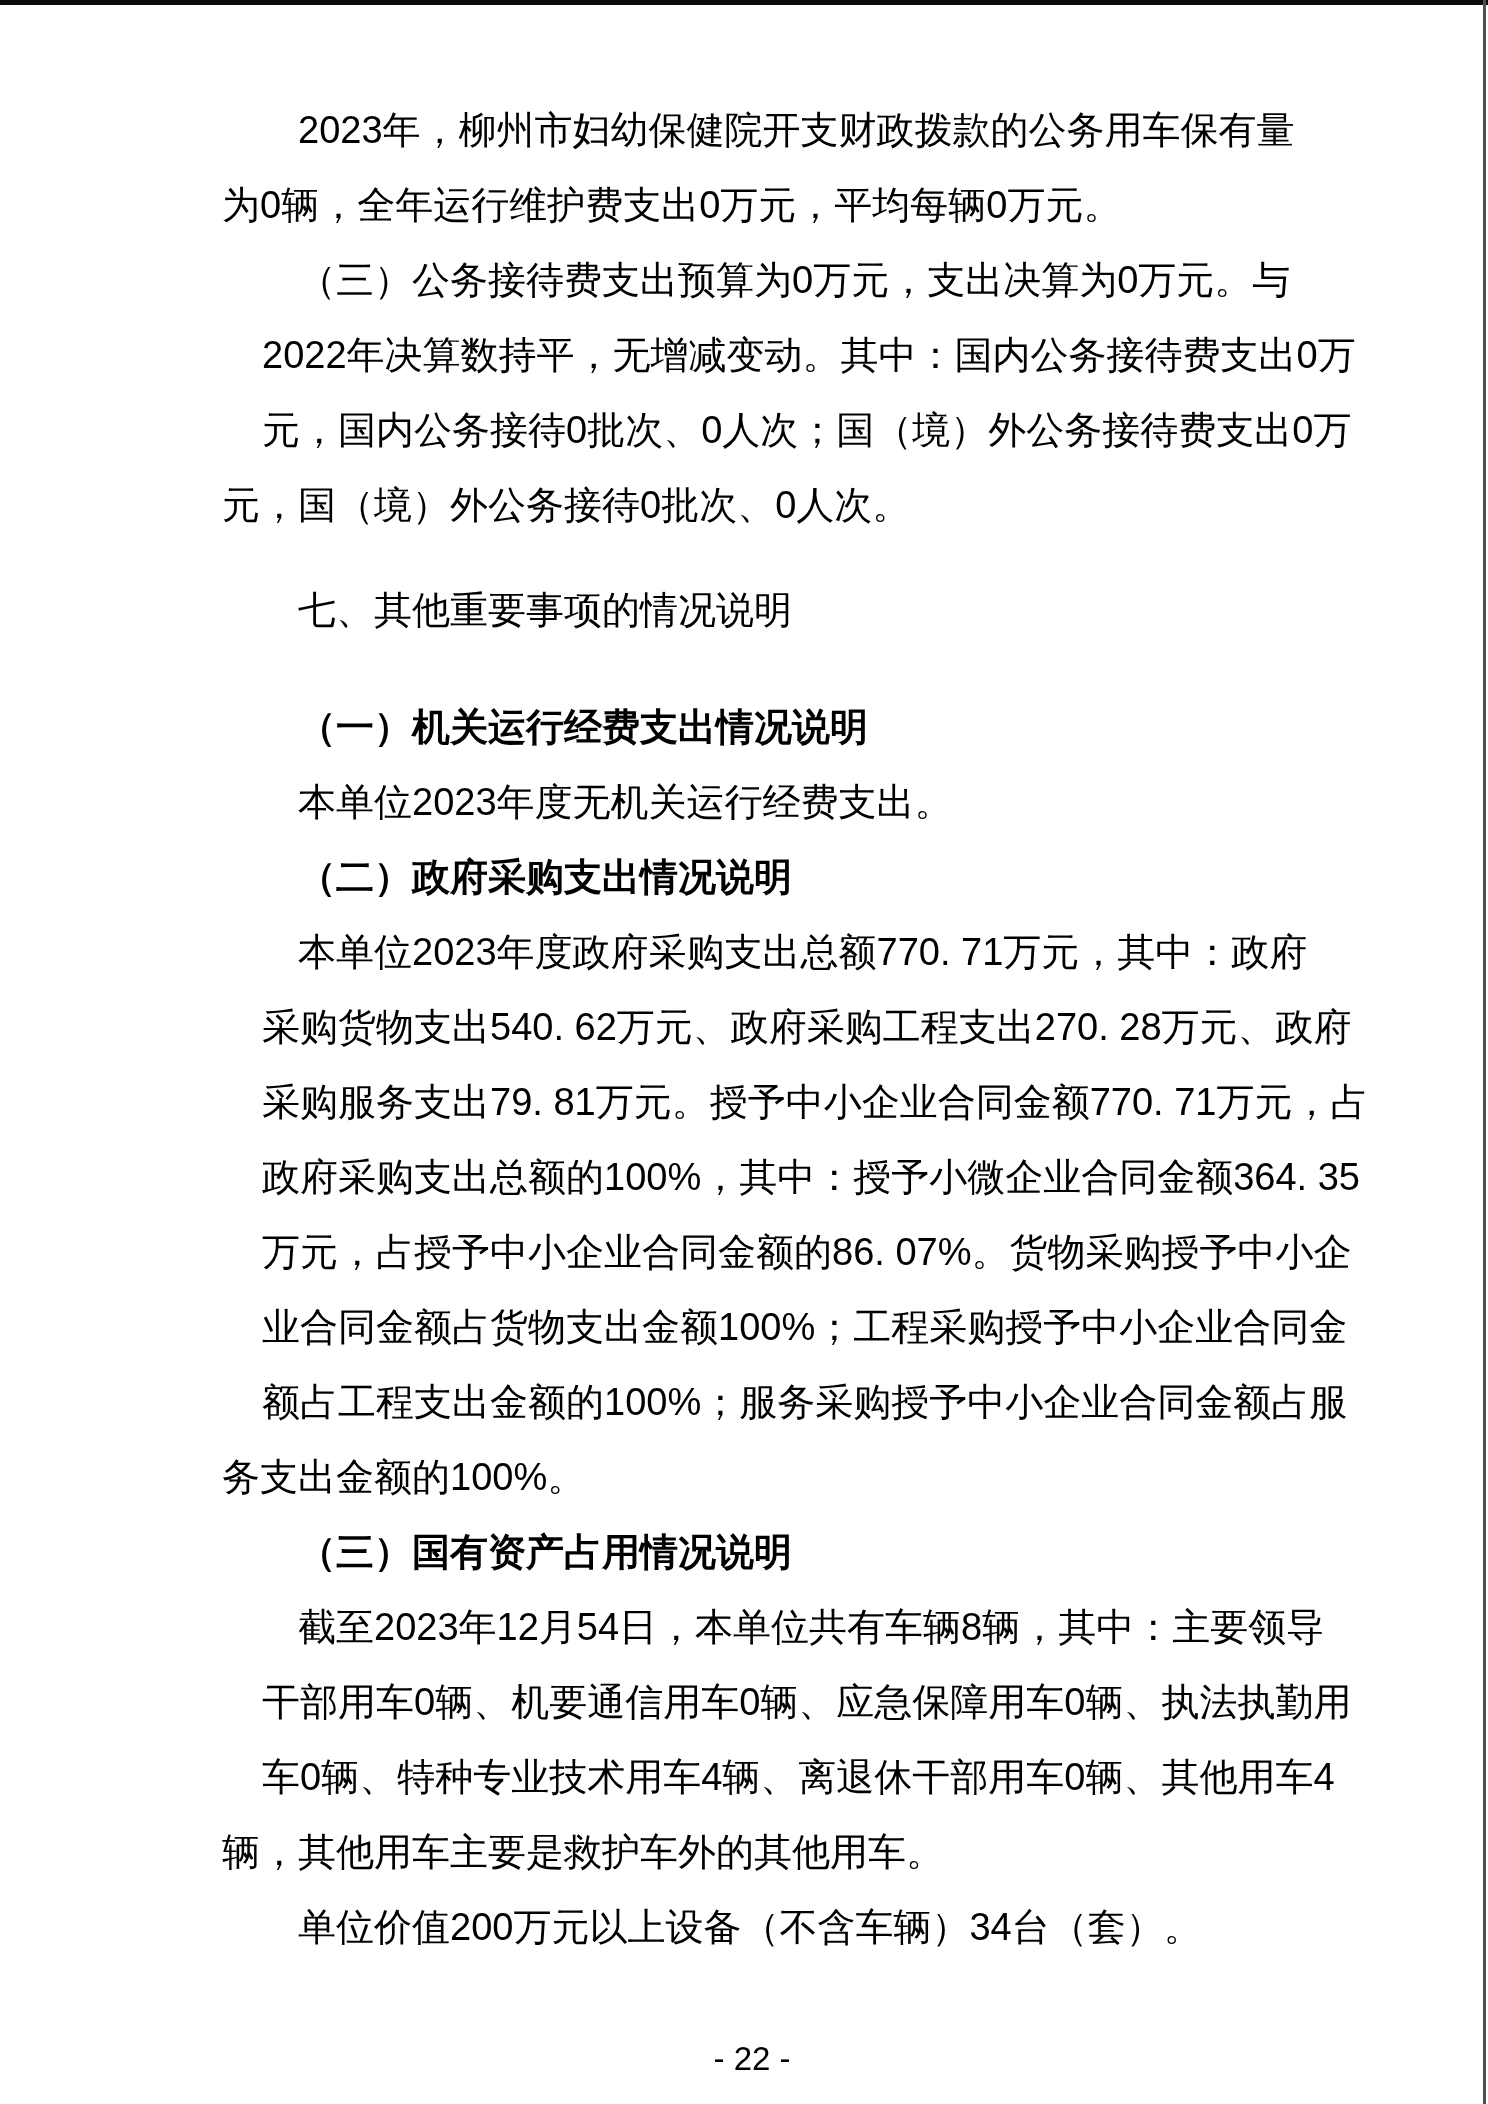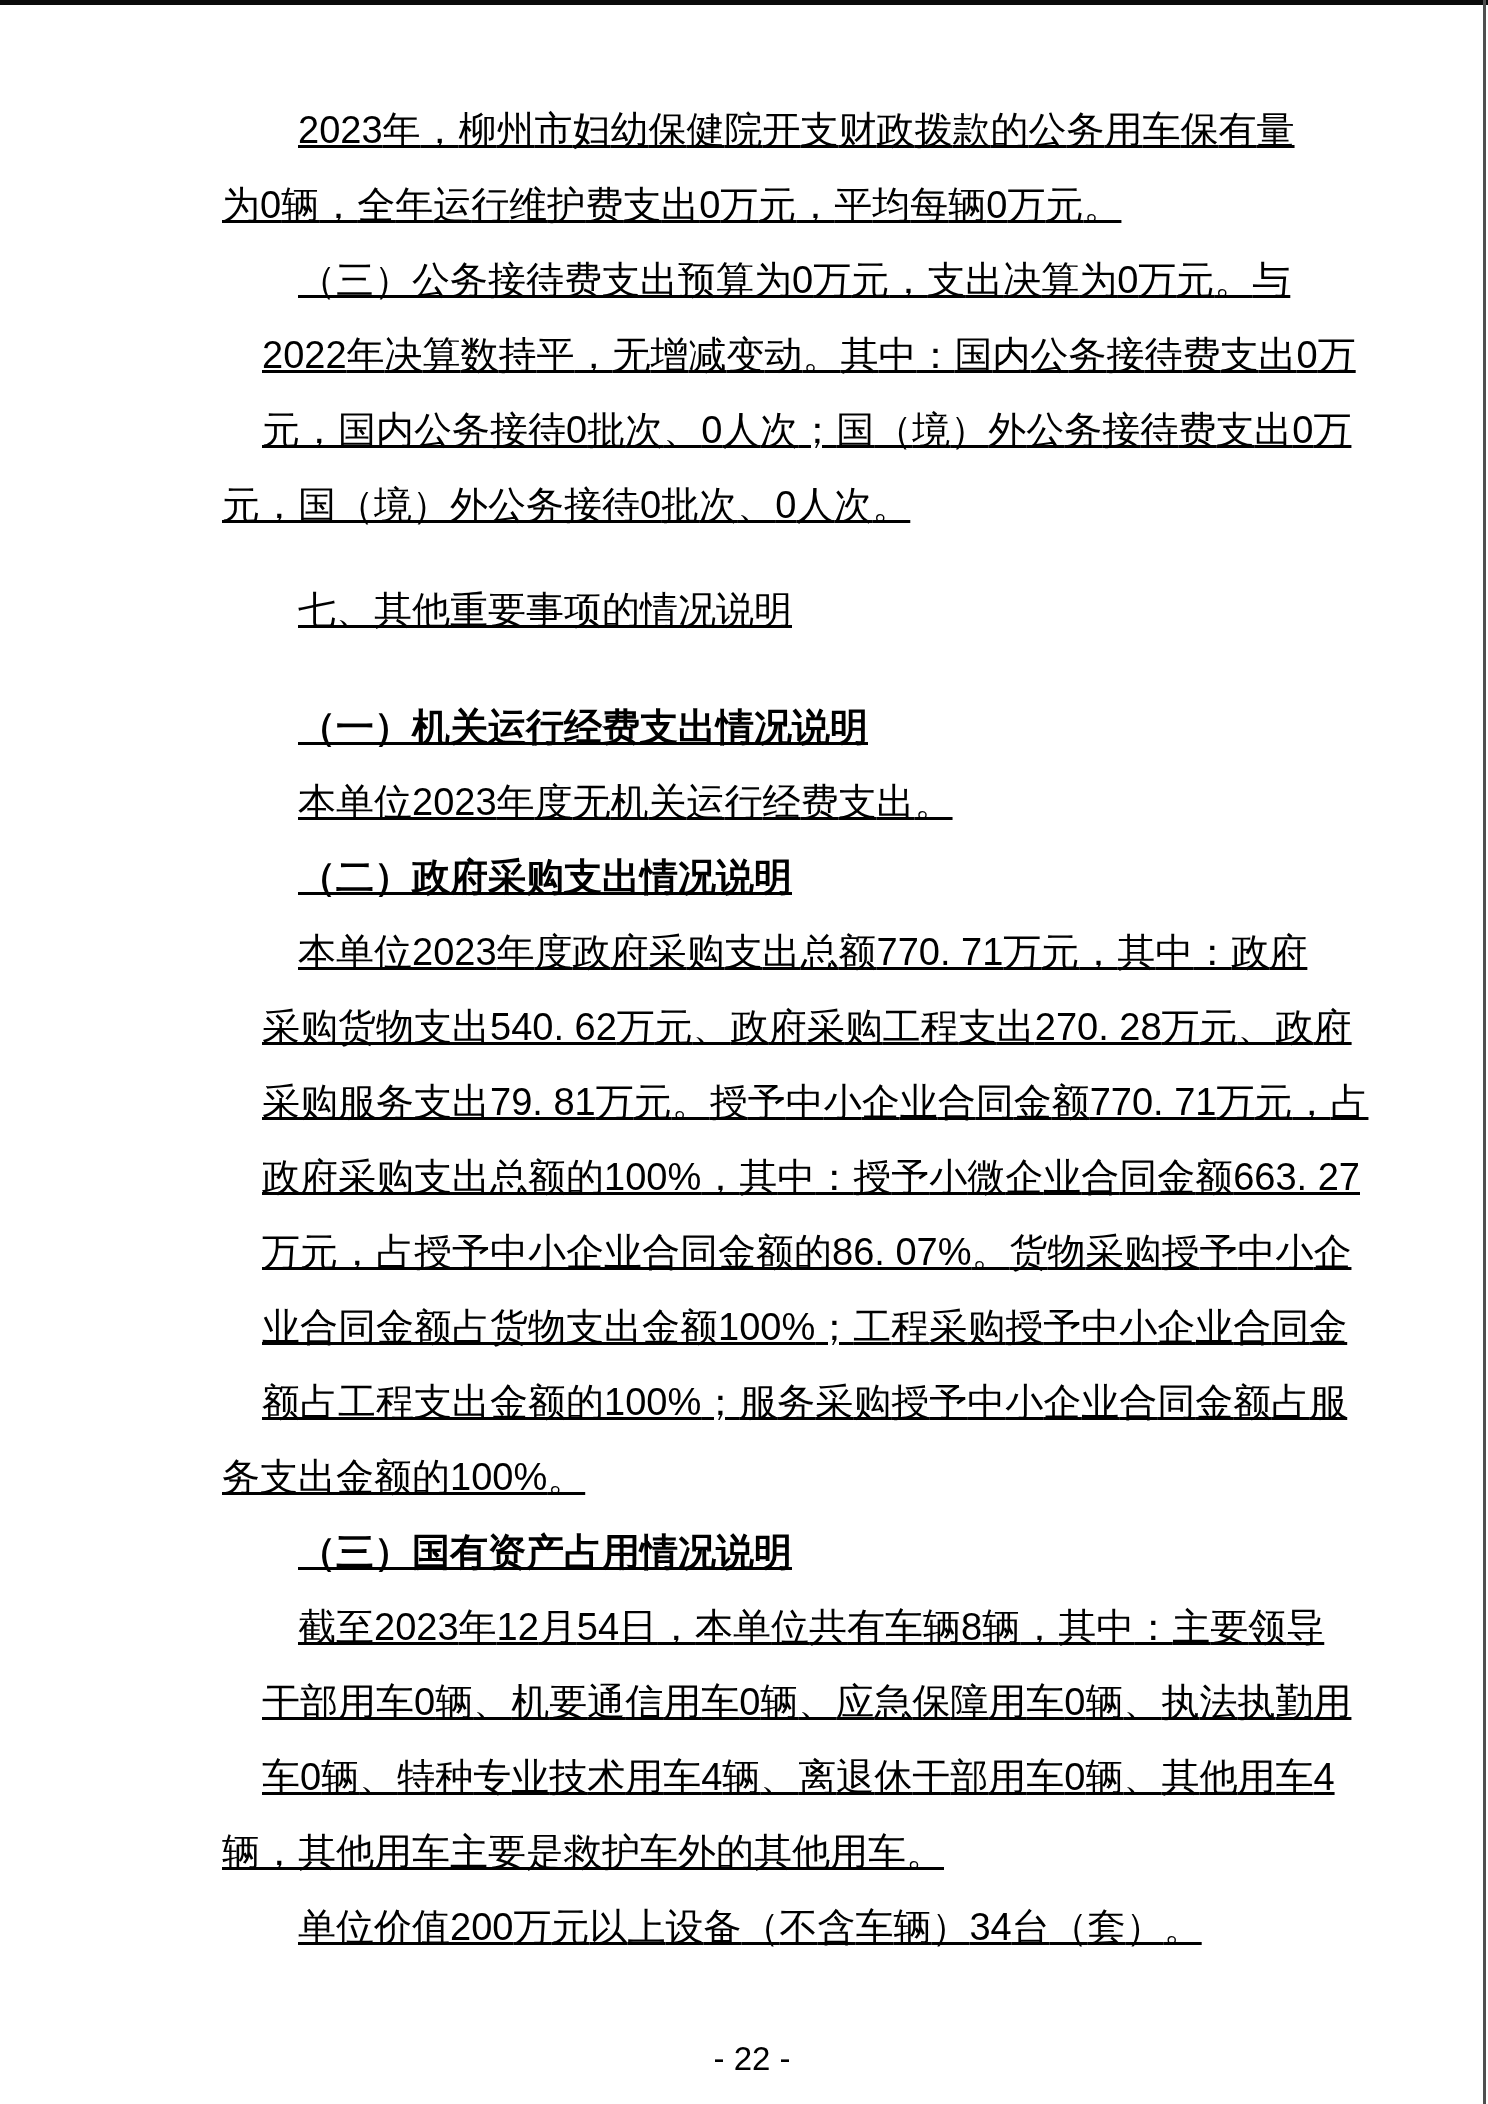--- a/index.html
+++ b/index.html
@@ -1,20 +1,20 @@
 <!DOCTYPE html>
 <html><head>
 <meta charset="utf-8">
 <style>
   html,body{margin:0;padding:0;background:#e9e9e9;}
   .page{position:relative;width:1488px;height:2104px;background:#ffffff;overflow:hidden;
         font-family:"Liberation Sans",sans-serif;color:#000;}
   .top-bar{position:absolute;top:0;left:0;width:100%;height:5px;}
   .right-rule{position:absolute;top:0;right:2px;width:3px;height:100%;}
-  .content{position:absolute;left:222px;top:92px;width:1066px;text-decoration:underline;}
+  .content{position:absolute;left:222px;top:92px;width:1066px;}
   .line{height:75px;display:flex;align-items:center;font-size:38px;line-height:1;}
   .line.j{justify-content:space-between;margin-left:40px;}
   .line.ind{margin-left:76px;}
   .line span{white-space:pre;}
   .line.h1{margin-top:30px;margin-bottom:42px;}
   .line.h2{font-weight:700;}
   .page-footer{position:absolute;left:8px;top:2040px;width:100%;text-align:center;
                font-size:33px;white-space:pre;}
 </style>
 </head>
@@ -352,21 +352,21 @@
         <span>授</span>
         <span>予</span>
         <span>小</span>
         <span>微</span>
         <span>企</span>
         <span>业</span>
         <span>合</span>
         <span>同</span>
         <span>金</span>
         <span>额</span>
-        <span>663. 27</span>
+        <span>364. 35</span>
       </div>
       <div class="line j ">
         <span>万</span>
         <span>元</span>
         <span>，</span>
         <span>占</span>
         <span>授</span>
         <span>予</span>
         <span>中</span>
         <span>小</span>

